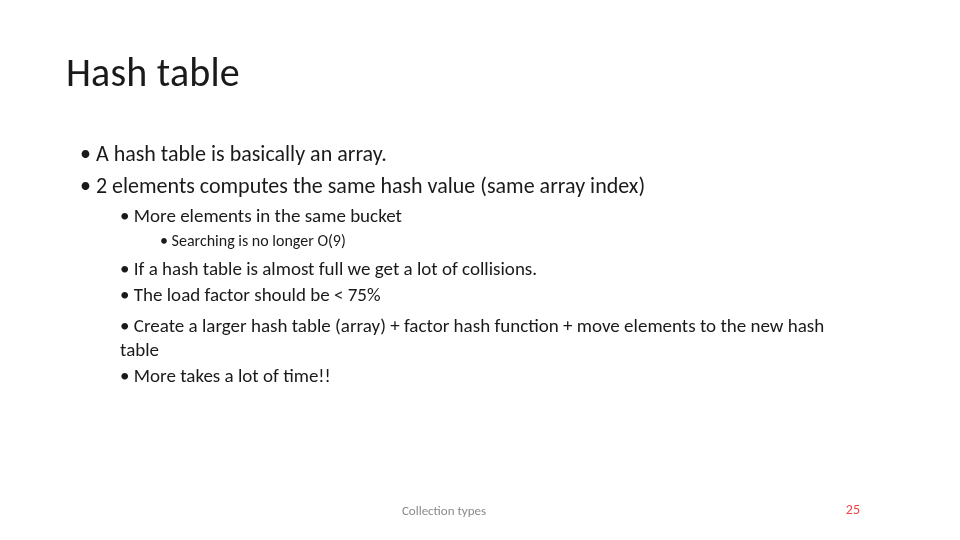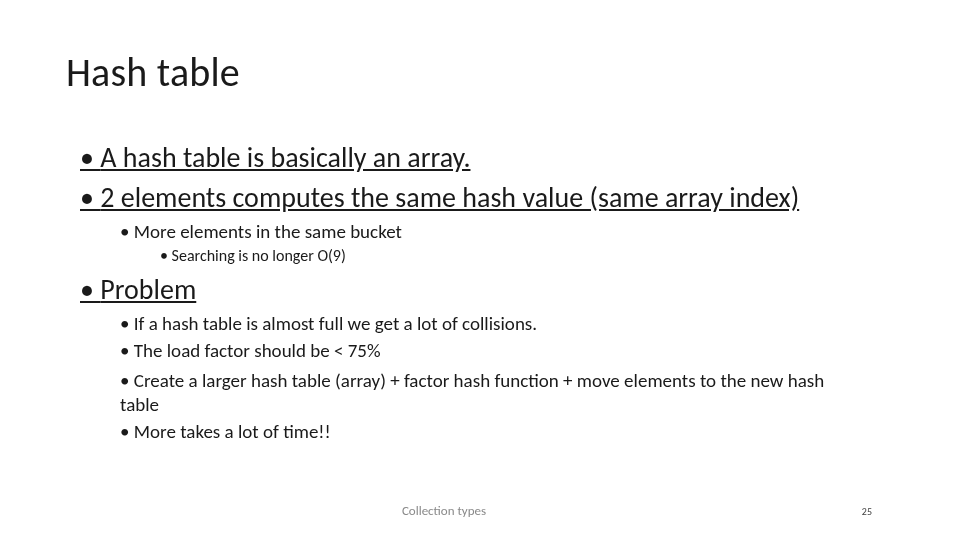--- a/index.html
+++ b/index.html
@@ -29,23 +29,22 @@
   }
   .body {
     position: absolute;
     left: 80px;
     top: 140px;
     right: 60px;
     font-size: 22px;
     line-height: 1.28;
   }
   .lvl1 {
-    font-size: 28px;
+    font-size: 22px;
     margin: 0 0 4px 0;
-    text-decoration: underline;
   }
   .lvl2 {
     font-size: 19px;
     margin: 0 0 2px 40px;
   }
   .lvl3 {
     font-size: 16px;
     margin: 0 0 2px 80px;
   }
   .bullet::before {
@@ -59,43 +58,42 @@
     position: absolute;
     bottom: 22px;
     width: 100%;
     text-align: center;
     font-size: 13px;
     color: #8a8a8a;
   }
   .footer-right {
     position: absolute;
     bottom: 22px;
-    right: 16px;
-    font-size: 10px;
-    color: #404040;
+    right: 28px;
+    font-size: 14px;
+    color: #ef4444;
   }
 </style>
 </head>
 <body>
 
 <div class="slide">
 
   <div class="title">Hash table</div>
 
   <div class="body">
 
     <div class="lvl1 bullet">A hash table is basically an array.</div>
 
     <div class="lvl1 bullet">2 elements computes the same hash value (same array index)</div>
     <div class="lvl2 bullet">More elements in the same bucket</div>
     <div class="lvl3 bullet">Searching is no longer O(9)</div>
 
     <div class="gap"></div>
 
-    <div class="lvl1 bullet">Problem</div>
     <div class="lvl2 bullet">If a hash table is almost full we get a lot of collisions.</div>
     <div class="lvl2 bullet">The load factor should be &lt; 75%</div>
 
     <div class="gap"></div>
 
     <div class="lvl2 bullet">Create a larger hash table (array) + factor hash function + move elements to the new hash table</div>
     <div class="lvl2 bullet">More takes a lot of time!!</div>
 
   </div>
 

